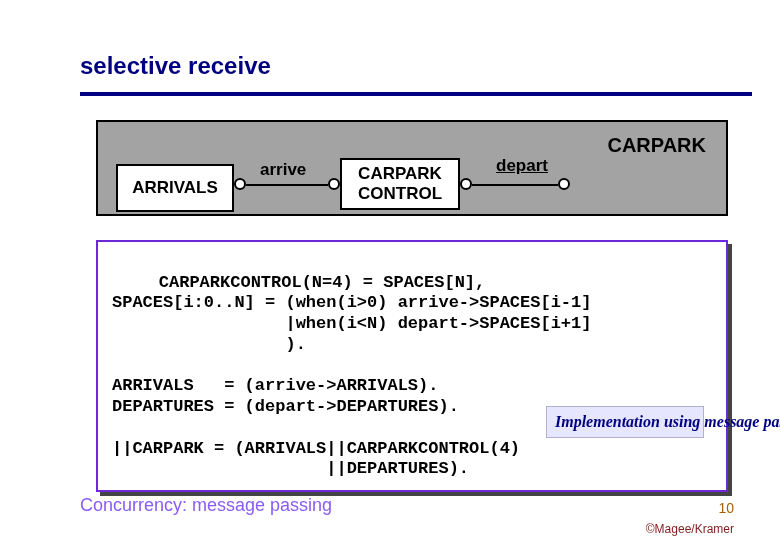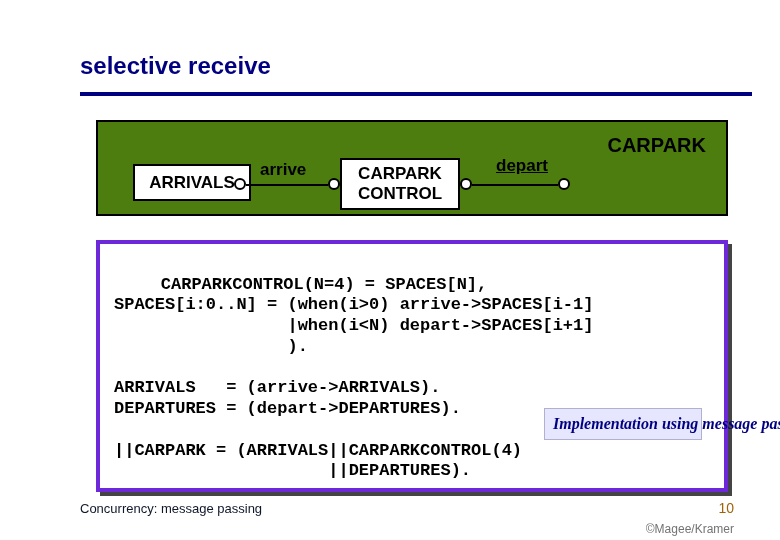--- a/index.html
+++ b/index.html
@@ -31,21 +31,21 @@
     width: 672px;
     height: 4px;
     background: #000080;
   }
   .diagram {
     position: absolute;
     left: 72px;
     top: 96px;
     width: 632px;
     height: 96px;
-    background: #4d7c0f;
+    background: #a3a3a3;
     border: 2px solid #000;
   }
   .diagram-title {
     position: absolute;
     right: 14px;
     top: 6px;
     font-size: 20px;
     font-weight: bold;
     color: #000;
   }
@@ -80,21 +80,21 @@
     font-size: 17px;
     color: #000;
   }
   .codebox {
     position: absolute;
     left: 72px;
     top: 216px;
     width: 632px;
     height: 252px;
     background: #fff;
-    border: 4px solid #6d28d9;
+    border: 2px solid #6d28d9;
     box-shadow: 4px 4px 0 #444;
     padding: 10px 14px;
     font-family: "Courier New", monospace;
     font-size: 17px;
     font-weight: bold;
     color: #000;
     white-space: pre;
     line-height: 1.22;
   }
   .note {
@@ -108,50 +108,50 @@
     font-size: 16px;
     font-style: italic;
     font-family: "Times New Roman", serif;
     color: #000080;
     line-height: 1.15;
   }
   .footer-left {
     position: absolute;
     left: 56px;
     bottom: 36px;
-    font-size: 13px;
-    color: #0f172a;
+    font-size: 18px;
+    color: #8b5cf6;
   }
   .page-num {
     position: absolute;
     right: 58px;
     bottom: 36px;
     font-size: 14px;
     color: #a16207;
   }
   .copyright {
     position: absolute;
     right: 58px;
     bottom: 16px;
     font-size: 12px;
-    color: #737373;
+    color: #7f1d1d;
   }
 </style>
 </head>
 <body>
 
 <div class="slide">
 
   <div class="title">selective receive</div>
   <div class="title-rule"></div>
 
   <div class="diagram">
     <div class="diagram-title">CARPARK</div>
 
-    <div class="proc-box" style="left:29px; top:36px; width:118px; height:37px;">ARRIVALS</div>
+    <div class="proc-box" style="left:12px; top:36px; width:118px; height:48px;">ARRIVALS</div>
     <div class="port" style="left:130px; top:50px;"></div>
 
     <div class="conn-label" style="left:156px; top:32px;">arrive</div>
     <div class="conn" style="left:142px; top:56px; width:82px;"></div>
 
     <div class="port" style="left:224px; top:50px;"></div>
     <div class="proc-box" style="left:236px; top:30px; width:120px; height:52px;">
       <span style="white-space:pre; text-align:center;">CARPARK
 CONTROL</span>
     </div>

